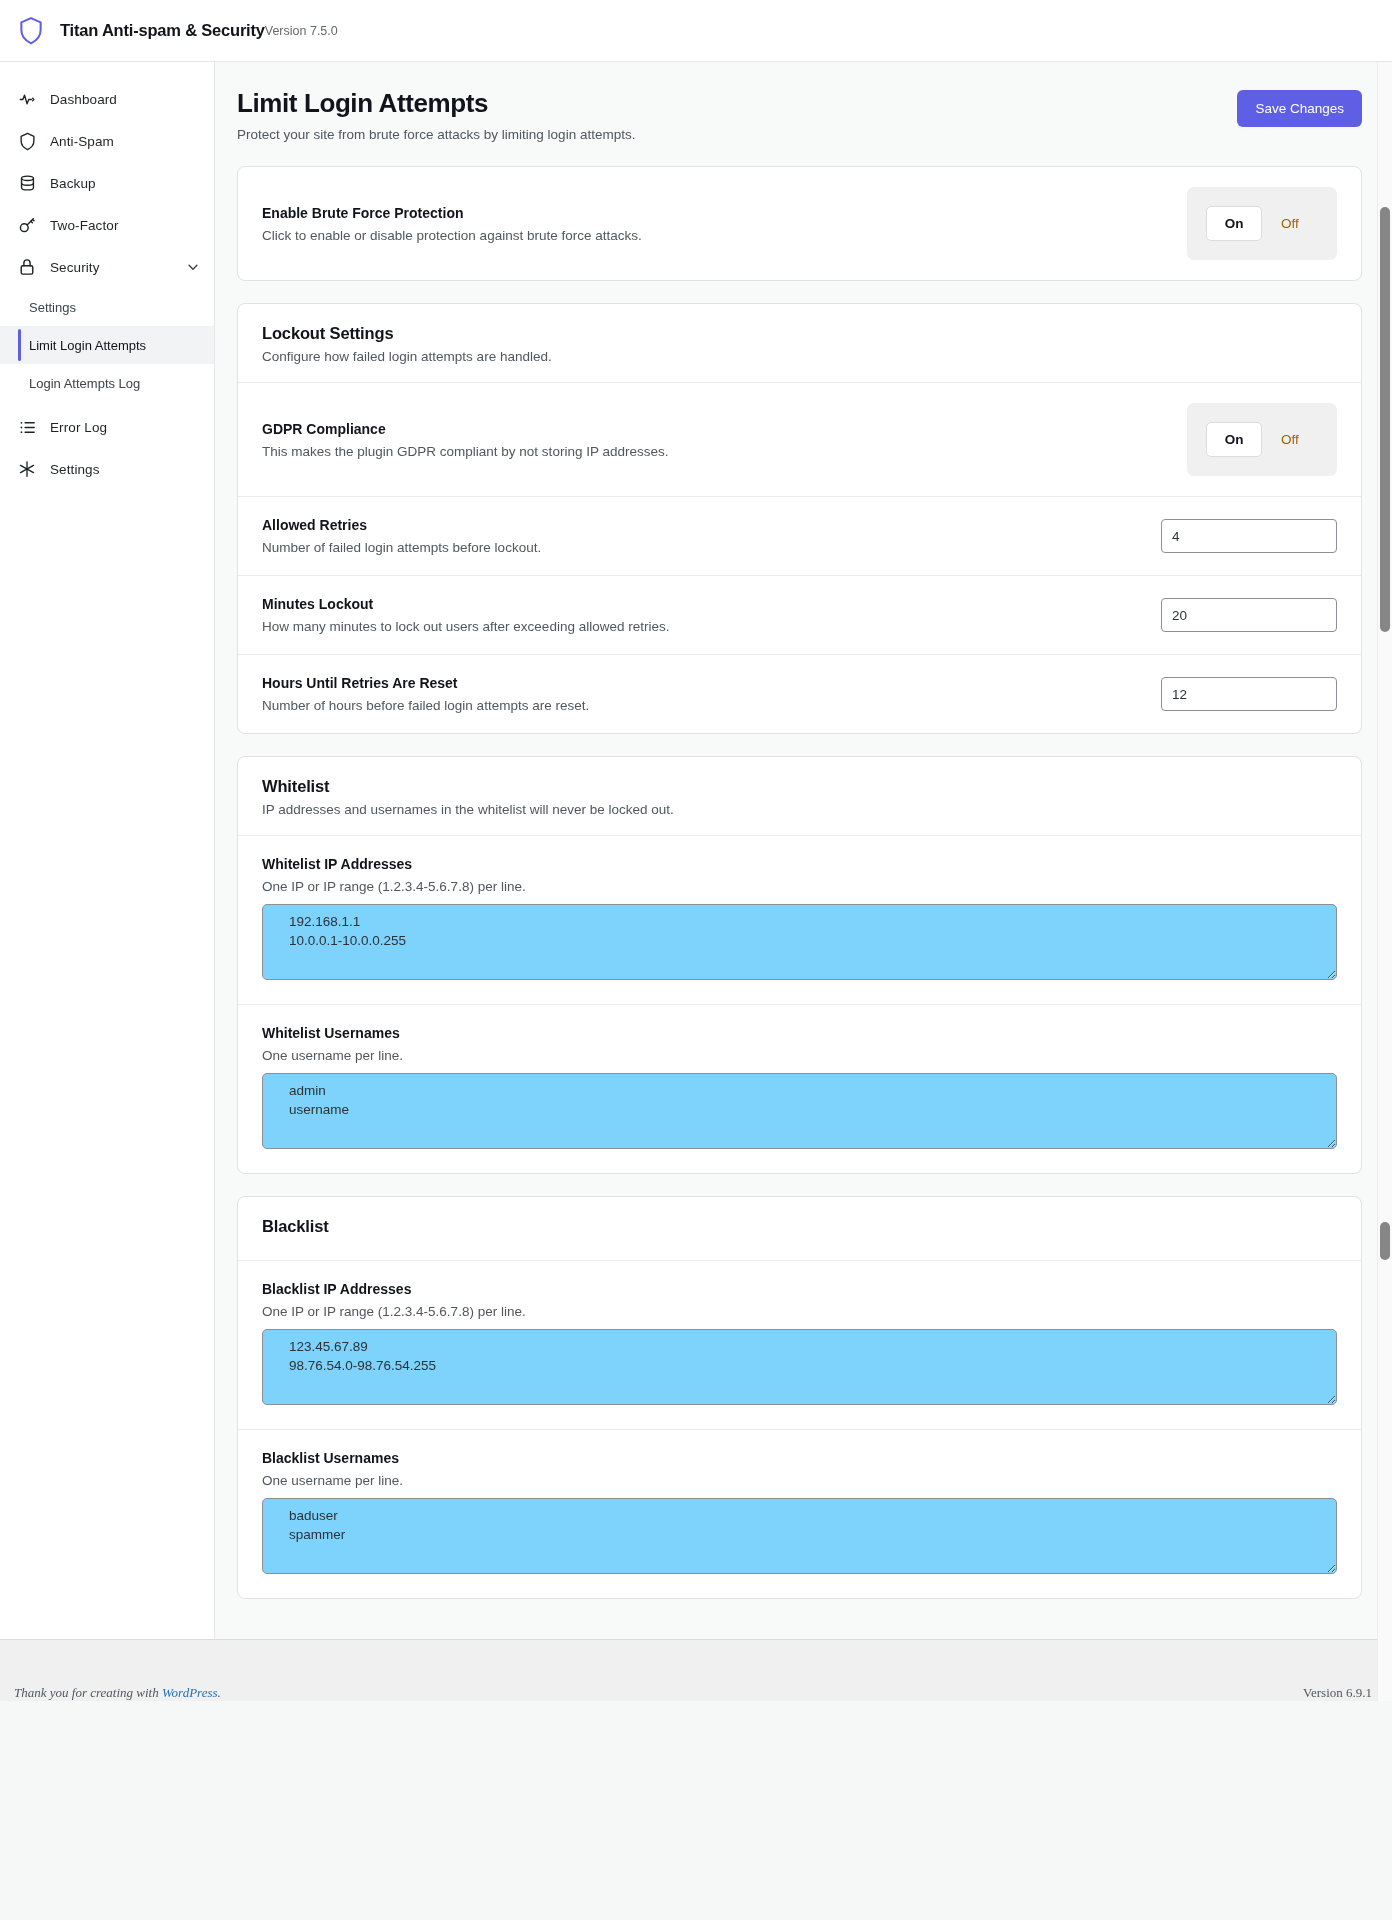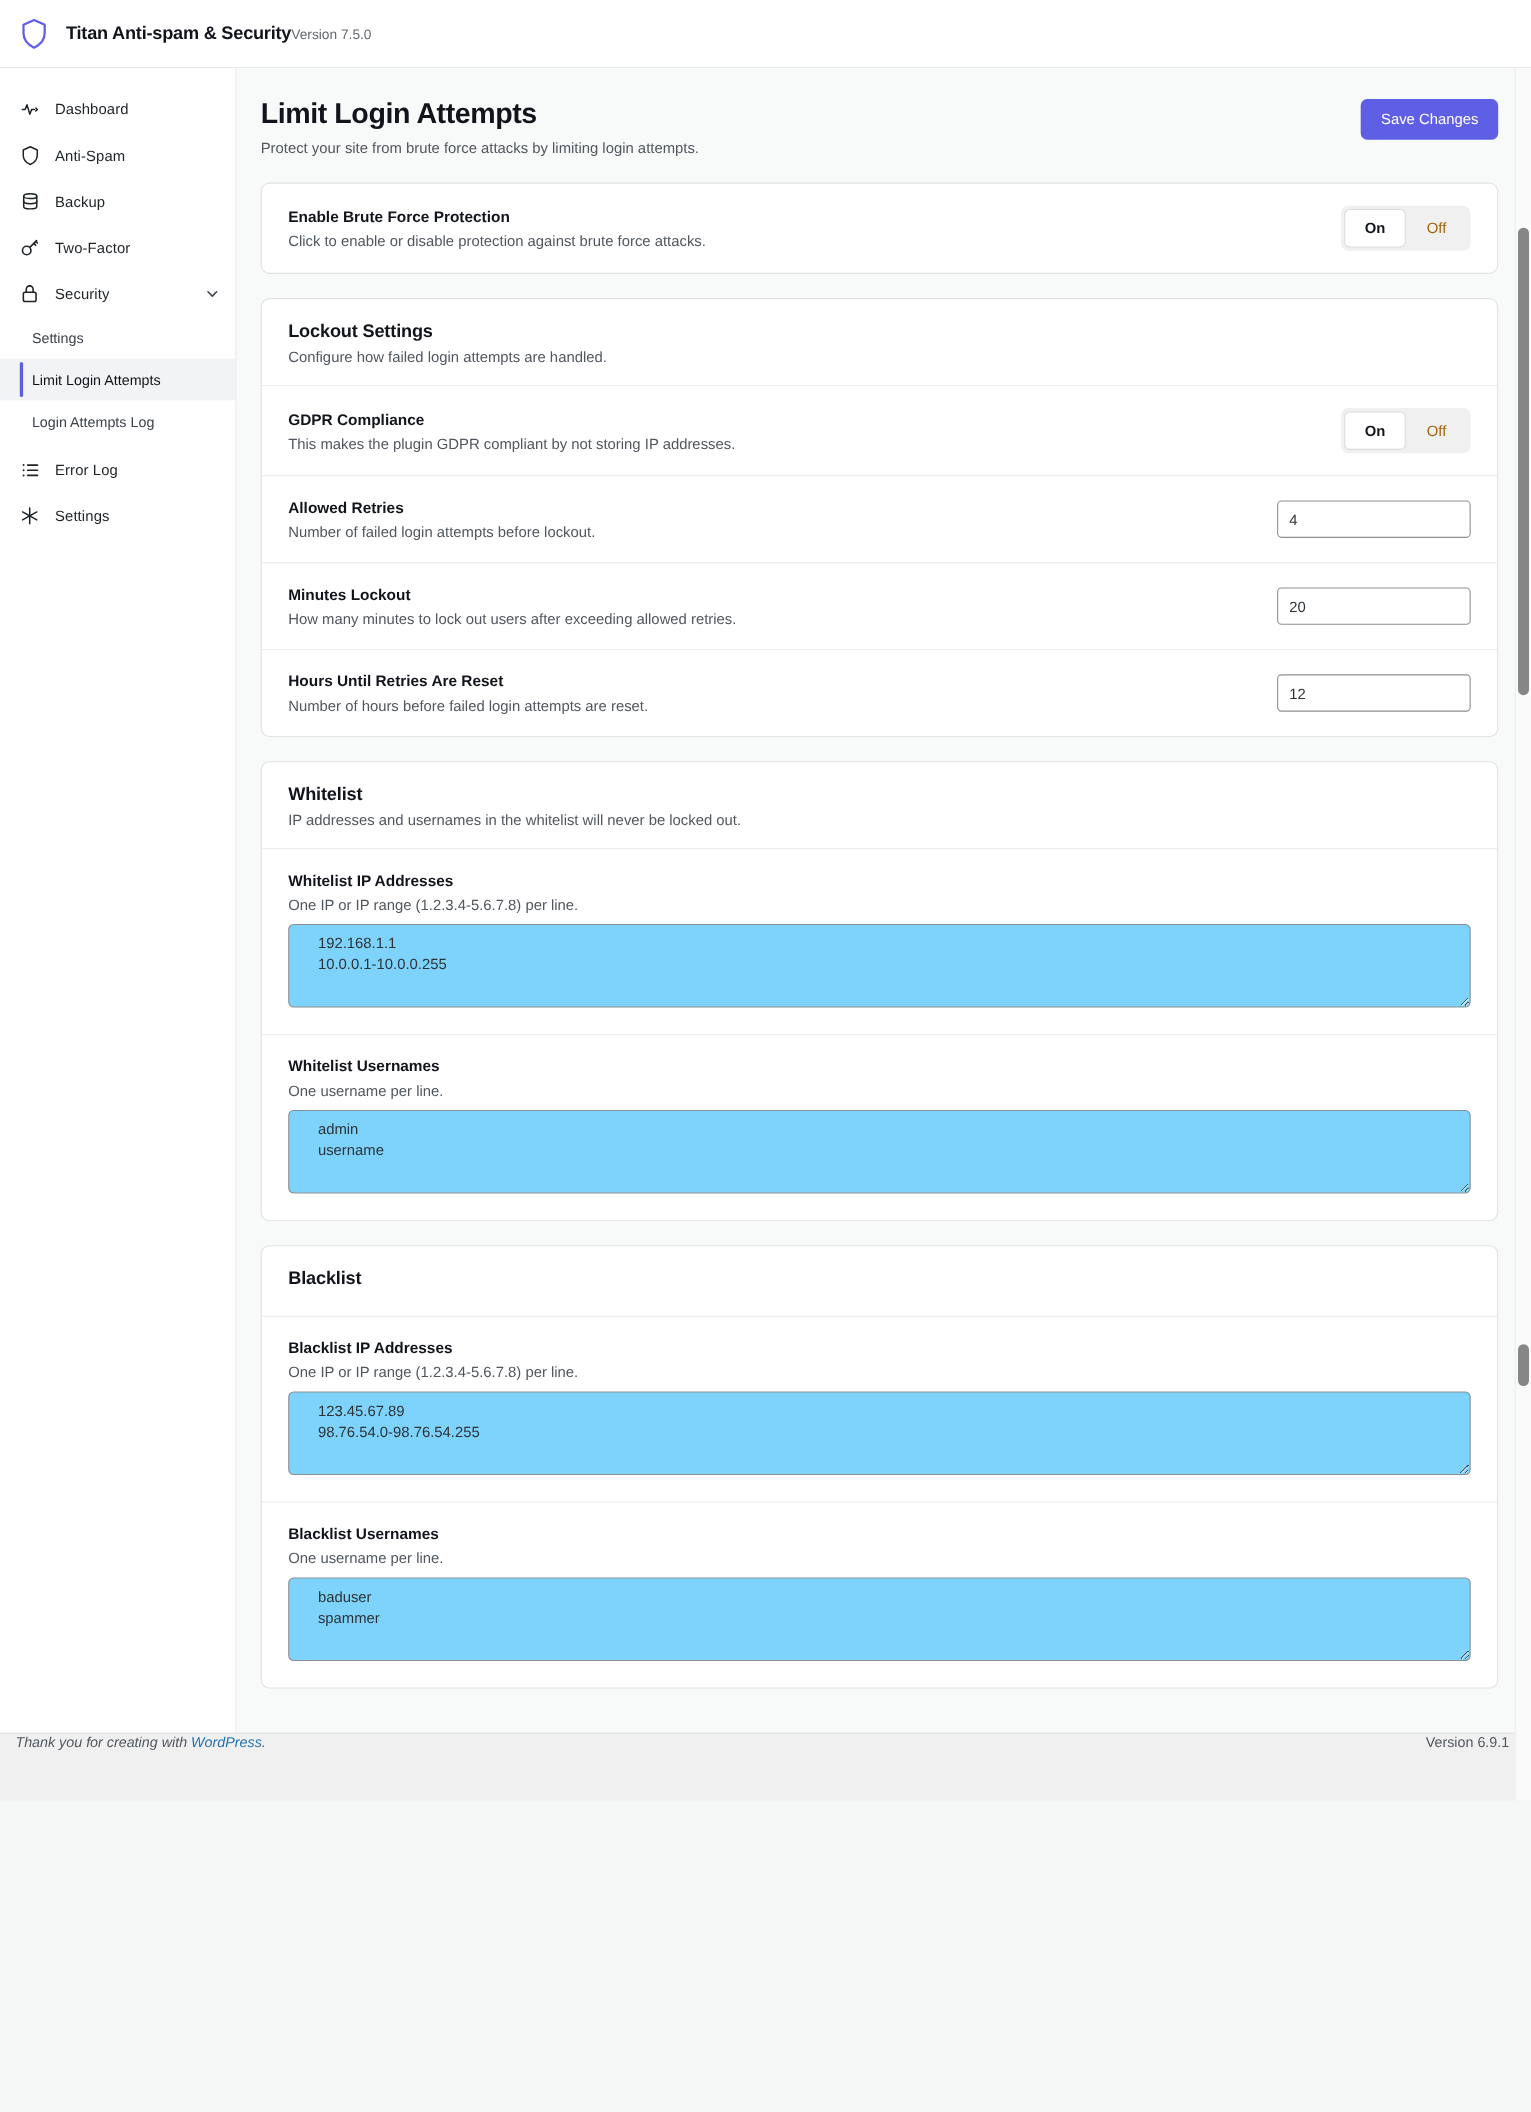--- a/index.html
+++ b/index.html
@@ -130,21 +130,21 @@
   .row + .row { border-top: 1px solid #ececee; }
   .row-text { min-width: 0; }
   .row-title { font-size: 14px; font-weight: bold; color: #11141a; margin: 0 0 7px 0; }
   .row-desc { font-size: 13.5px; color: #50575e; margin: 0; }
 
   
   .toggle {
     display: inline-flex;
     background: #f0f0f1;
     border-radius: 7px;
-    padding: 3px;
+    padding: 19px;
     flex: 0 0 auto;
   }
   .toggle .seg {
     min-width: 56px;
     text-align: center;
     font-size: 13.5px;
     padding: 9px 14px;
     border-radius: 5px;
     cursor: pointer;
     color: #a16207;
@@ -188,25 +188,26 @@
     resize: vertical;
     background: #7dd3fc;
   }
 
   
   .footer {
     border-top: 1px solid #dcdcde;
     background: #f0f0f1;
     height: 62px;
     display: flex;
-    align-items: flex-start;
+    align-items: flex-end;
     justify-content: space-between;
     padding: 0 20px 0 14px;
     font-size: 13px;
     color: #50575e;
+    font-family: Liberation Serif, serif;
   }
   .footer .left { font-style: italic; }
   .footer a { color: #2271b1; text-decoration: none; }
   .footer .right { font-size: 13px; color: #50575e; }
 
   
   .scrollbar-track {
     position: absolute;
     top: 62px; right: 0;
     width: 15px;

